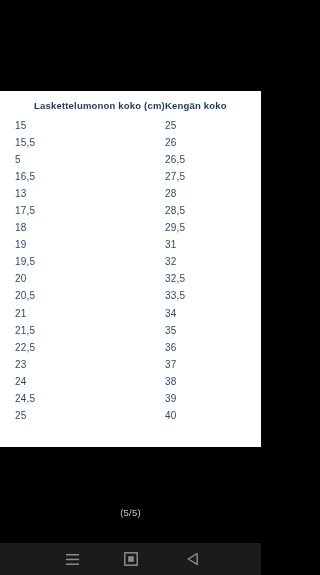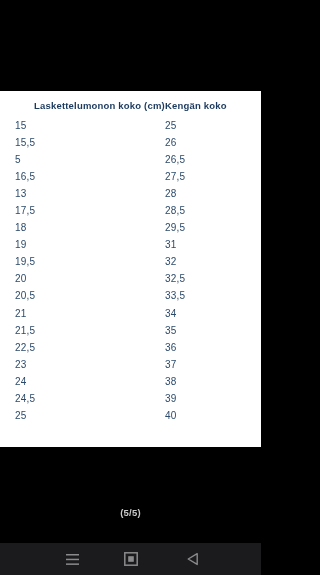--- a/index.html
+++ b/index.html
@@ -93,21 +93,20 @@
   .cell.col2 { left: 165px; }
 
   
   #bottom-black {
     position: absolute;
     left: 0;
     top: 447px;
     width: 261px;
     height: 96px;
     background: #000000;
-    font-weight: bold;
   }
   #page-indicator {
     position: absolute;
     left: 0;
     top: 60px;
     width: 261px;
     text-align: center;
     font-size: 9.5px;
     color: #c9c9c9;
     letter-spacing: 0.02em;

